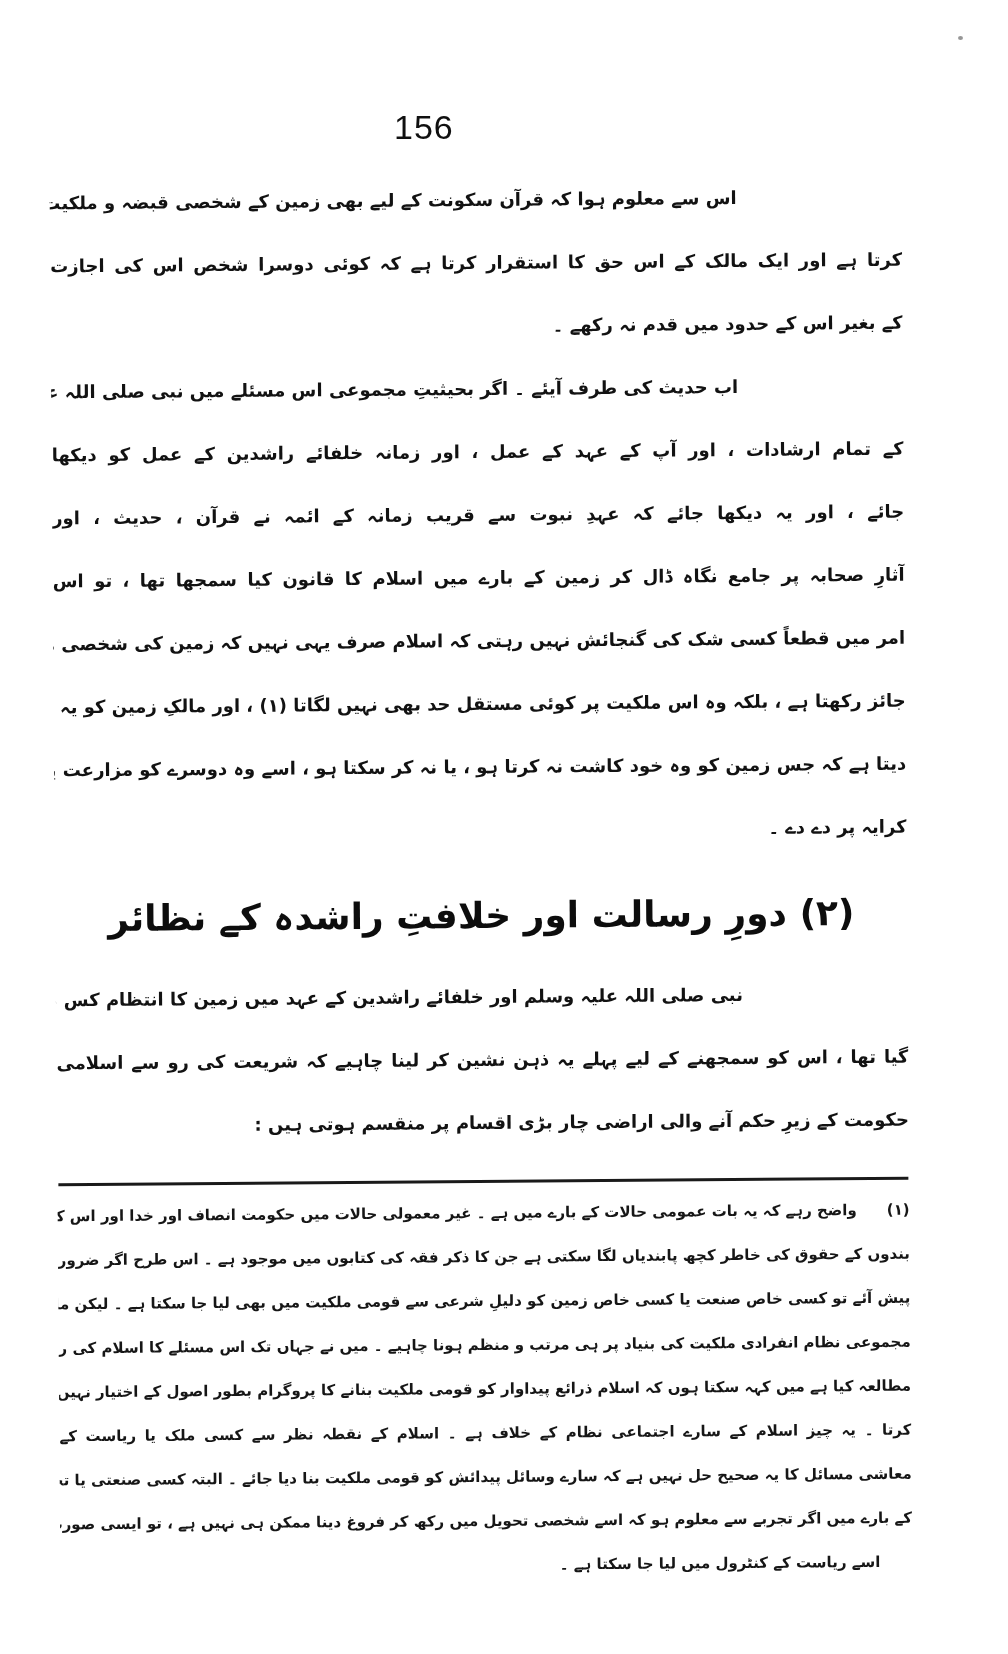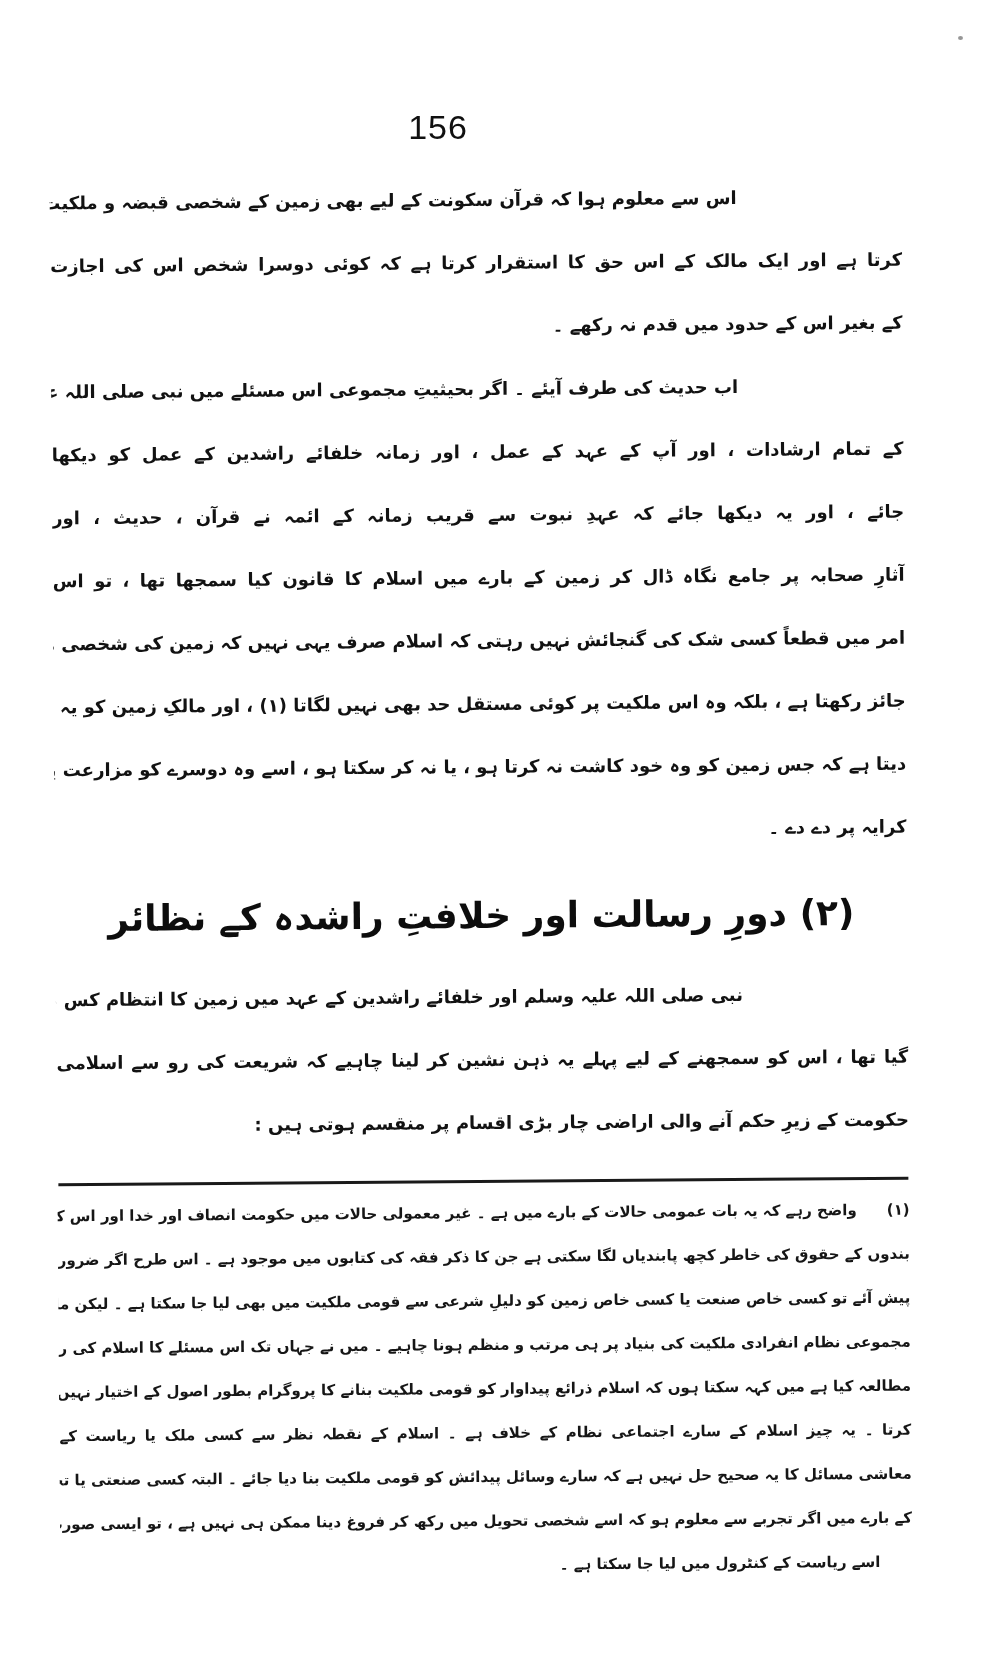--- a/index.html
+++ b/index.html
@@ -8,29 +8,29 @@
     position:relative;
     width:1008px;height:1654px;
     margin:0 auto;
     background:#ffffff;
     overflow:hidden;
     font-family:"DejaVu Sans",sans-serif;
     color:#141414;
   }
   .page-number{
     position:absolute;
-    top:108px;left:403px;
+    top:108px;left:394px;
     width:70px;
     font-family:"Liberation Sans",sans-serif;
     font-size:34px;
     font-weight:500;
     letter-spacing:1px;
     color:#101010;
     direction:ltr;
-    text-align:center;
+    text-align:left;
   }
   .scan-speck{
     position:absolute;
     top:36px;left:958px;
     width:5px;height:4px;
     background:#6a6a6a;
     border-radius:50%;
     opacity:.7;
   }
   .content{

